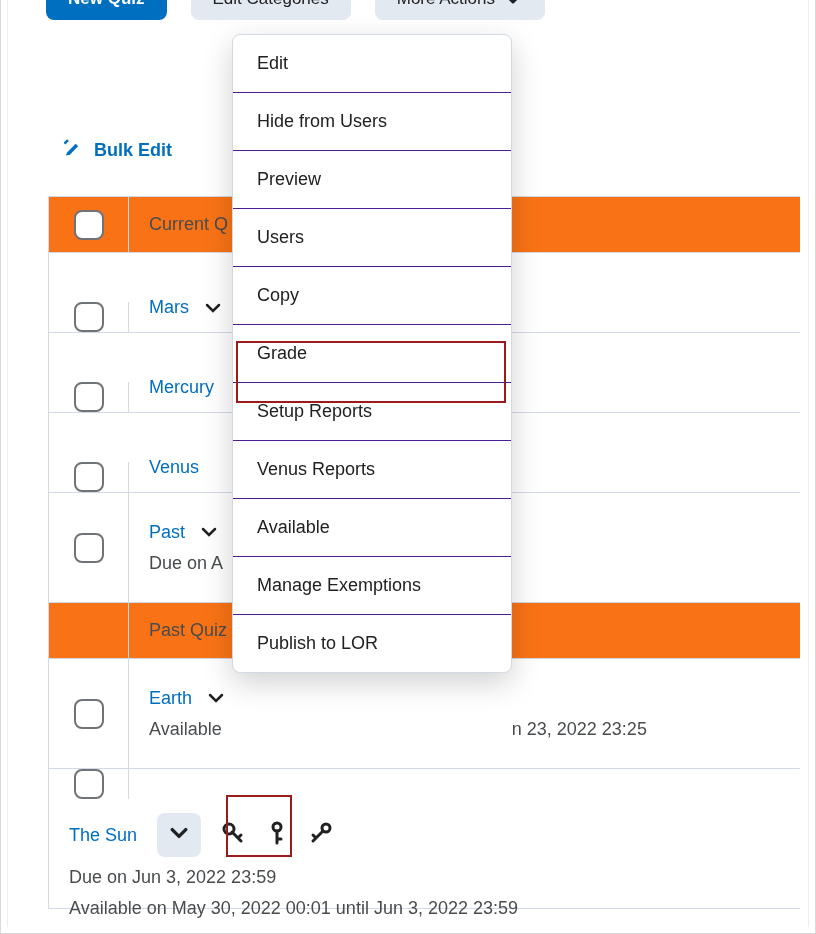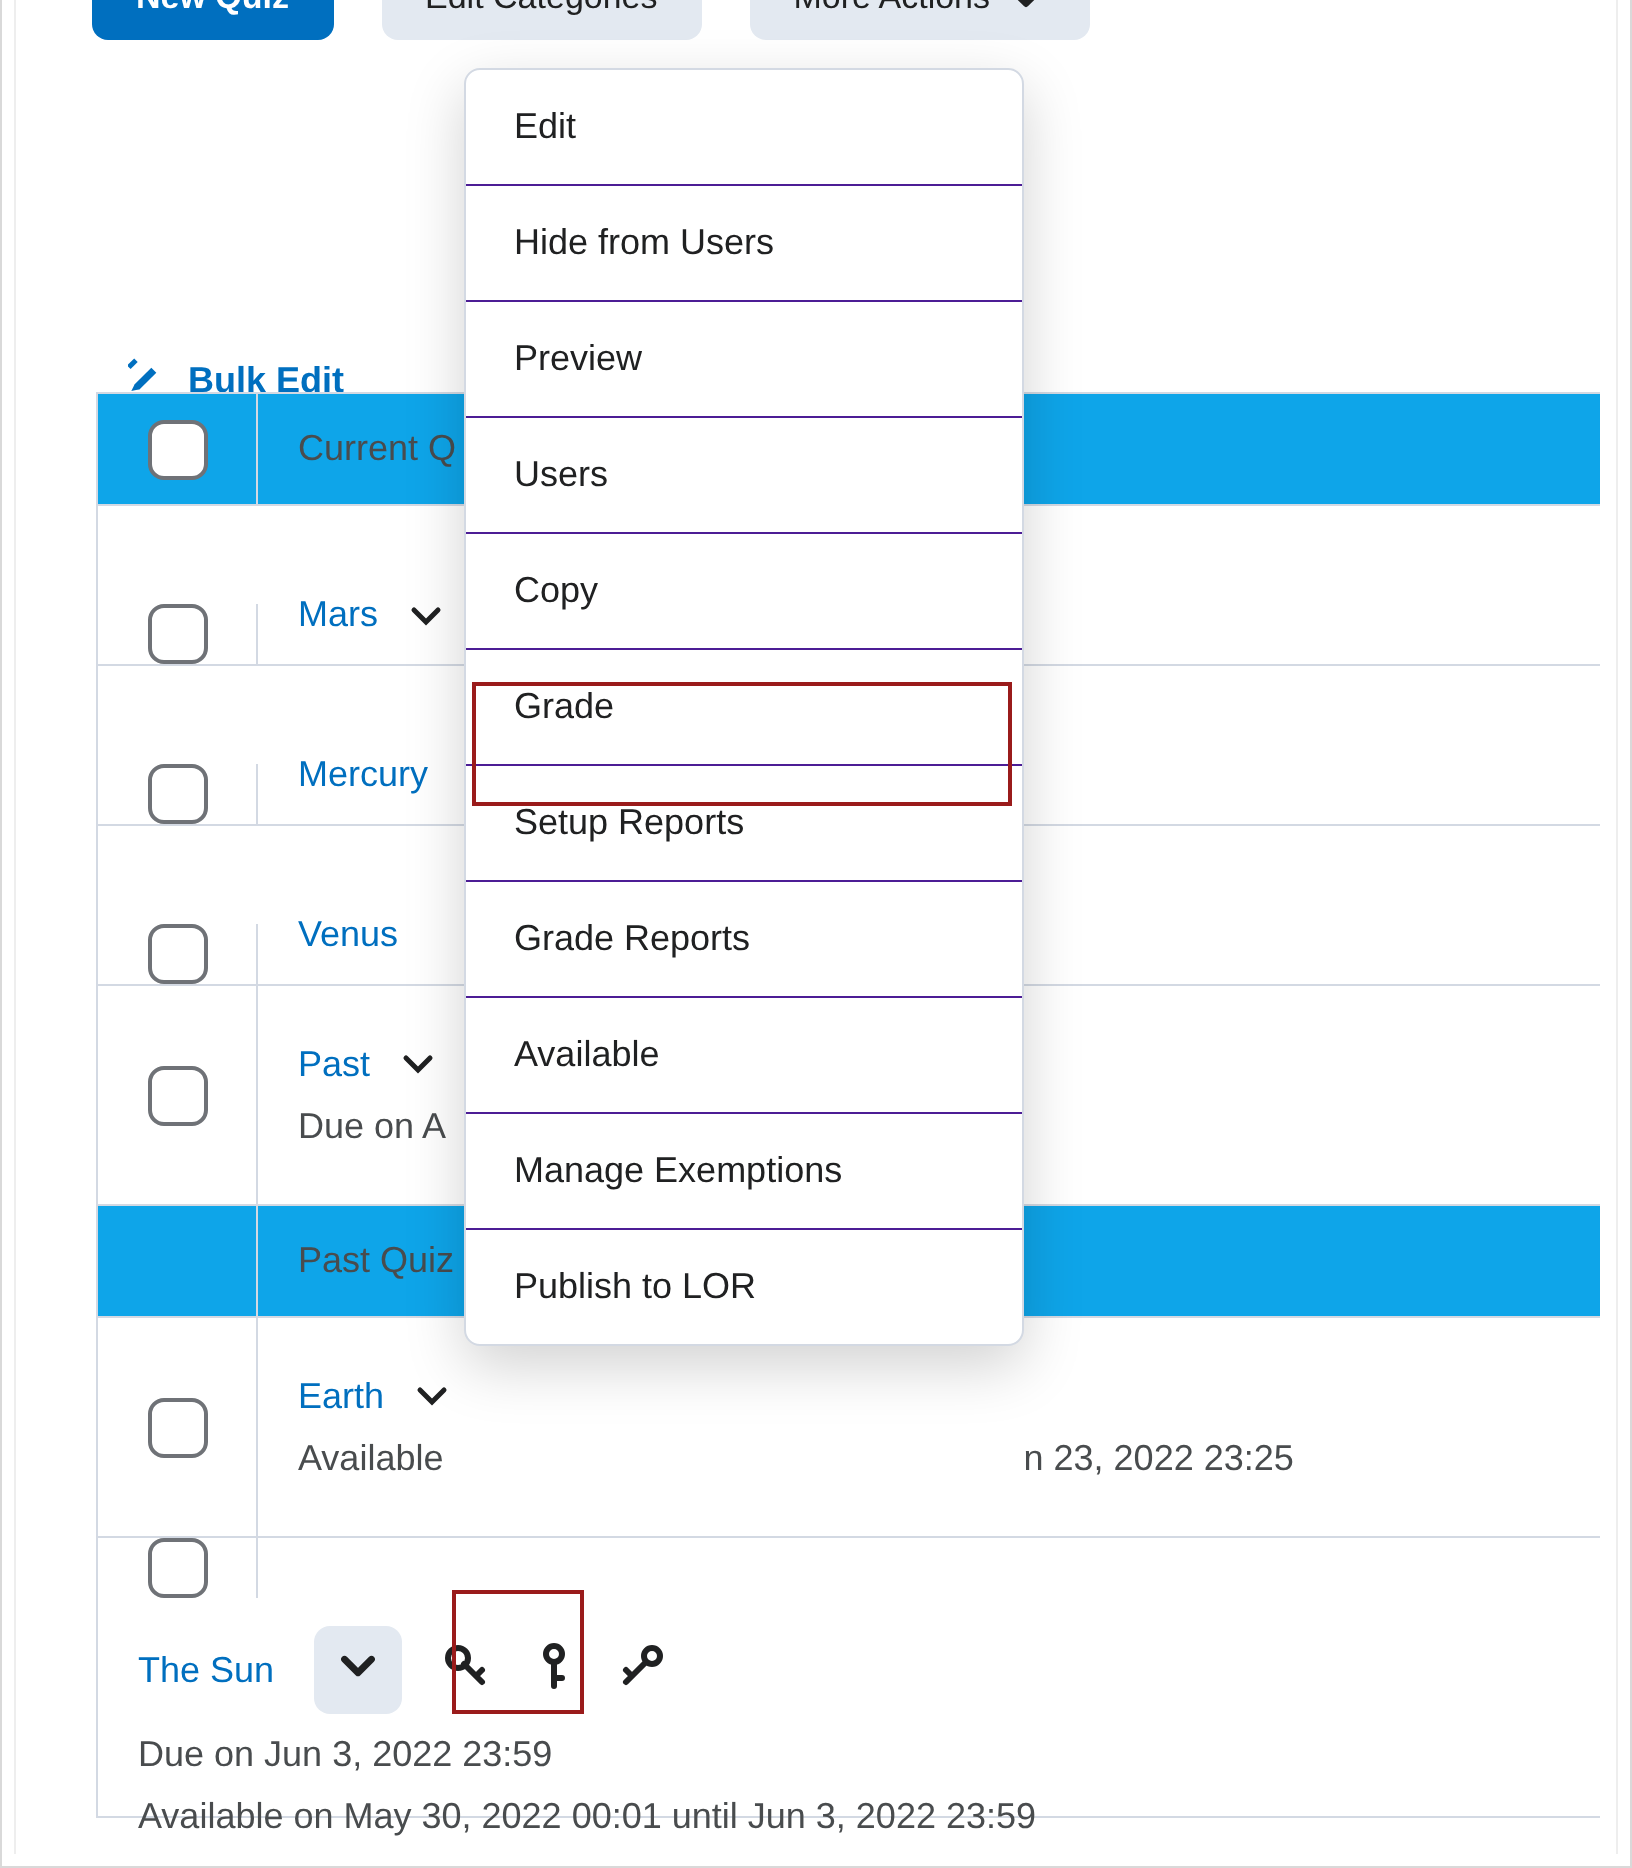--- a/index.html
+++ b/index.html
@@ -50,39 +50,38 @@
   .bulk-row {
     position: absolute;
     left: 56px;
     top: 138px;
     display: flex;
     align-items: center;
     gap: 10px;
     color: #006fbf;
     font-weight: 700;
     font-size: 18px;
-    margin-top: 40px;
   }
   .bulk-row svg { width: 20px; height: 20px; }
 
   .table {
     position: absolute;
     left: 40px;
     right: 8px;
     top: 196px;
     border: 1px solid #d3d9e3;
     border-right: none;
     border-bottom: none;
   }
   .row {
     display: flex;
     border-bottom: 1px solid #d3d9e3;
     background: #fff;
   }
-  .row.section { background: #0ea5e9; }
+  .row.section { background: #f97316; }
   .checkcell {
     width: 80px;
     display: flex;
     align-items: center;
     justify-content: center;
     border-right: 1px solid #d3d9e3;
   }
   .cbox {
     width: 30px; height: 30px;
     border: 2px solid #6f7277;
@@ -315,21 +314,21 @@
     </div>
 
     <div class="menu">
       <div class="menu-item">Edit</div>
       <div class="menu-item">Hide from Users</div>
       <div class="menu-item">Preview</div>
       <div class="menu-item">Users</div>
       <div class="menu-item">Copy</div>
       <div class="menu-item">Grade</div>
       <div class="menu-item">Setup Reports</div>
-      <div class="menu-item">Grade Reports</div>
+      <div class="menu-item">Venus Reports</div>
       <div class="menu-item">Available</div>
       <div class="menu-item">Manage Exemptions</div>
       <div class="menu-item">Publish to LOR</div>
     </div>
 
     <div class="redbox red-grade"></div>
     <div class="redbox red-chev"></div>
 
   </div>
 </div>

